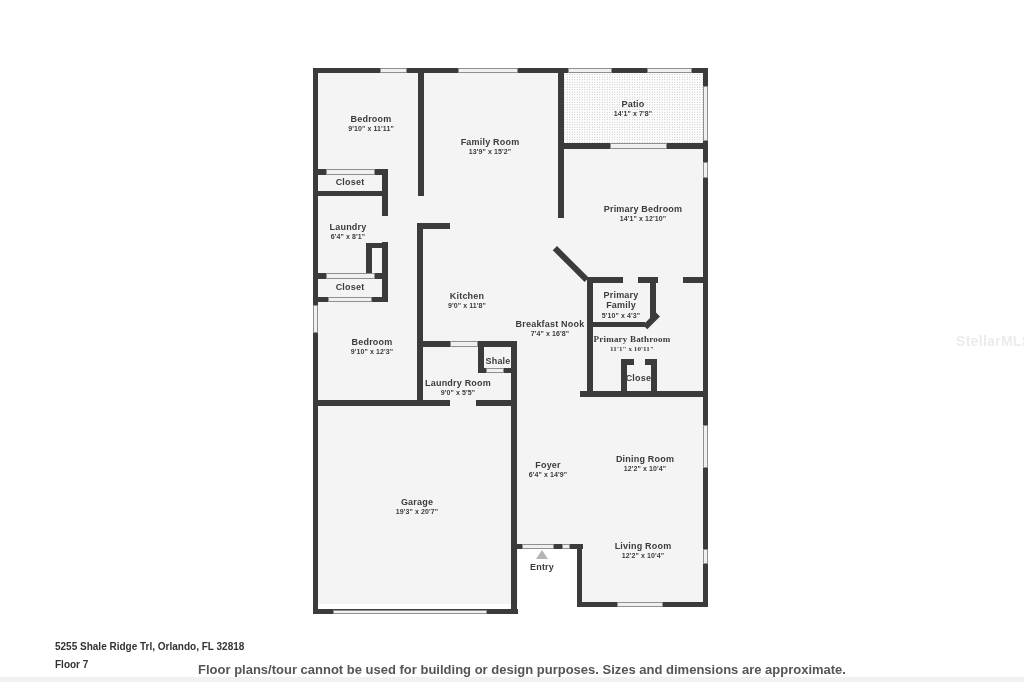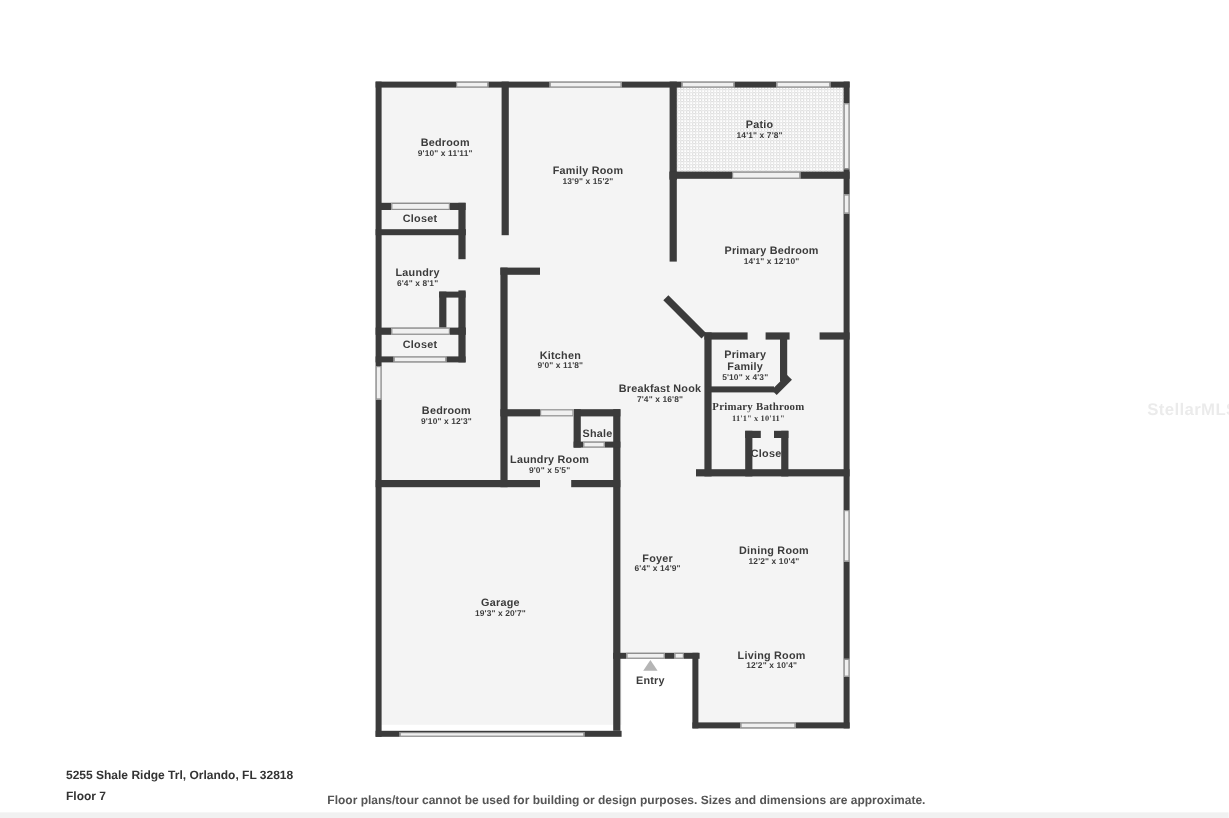--- a/index.html
+++ b/index.html
@@ -19,21 +19,21 @@
   .lbl{position:absolute;transform:translateX(-50%);text-align:center;color:#3b3b3b;
        font-weight:700;white-space:nowrap;line-height:1.15;}
   .lbl .rn{font-size:9px;letter-spacing:.2px;}
   .lbl .rd{font-size:7px;margin-top:1px;letter-spacing:.1px;}
   .lbl.wrap .rn{white-space:normal;width:52px;margin:0 auto;}
   .entry-tri{position:absolute;width:0;height:0;border-left:6px solid transparent;
        border-right:6px solid transparent;border-bottom:9px solid #b5b5b5;}
   .addr{position:absolute;left:55px;top:641px;font-size:10px;font-weight:700;color:#333;}
   .floorlab{position:absolute;left:55px;top:659px;font-size:10px;font-weight:700;color:#333;}
   .disc{position:absolute;left:522px;top:662px;transform:translateX(-50%);
-        font-size:10px;font-weight:700;color:#555;white-space:nowrap;}
+        font-size:13px;font-weight:700;color:#555;white-space:nowrap;}
   .wm{position:absolute;left:956px;top:333px;font-size:14px;font-weight:700;
       color:rgba(60,60,60,0.10);letter-spacing:.3px;}
   .bstrip{position:absolute;left:0;top:677px;width:1024px;height:5px;background:#f1f1f1;}
 </style>
 </head>
 <body>
 
 <div id="stage">
 
   <div class="floor" style="left:316px;top:71px;width:390px;height:533px;"></div>

